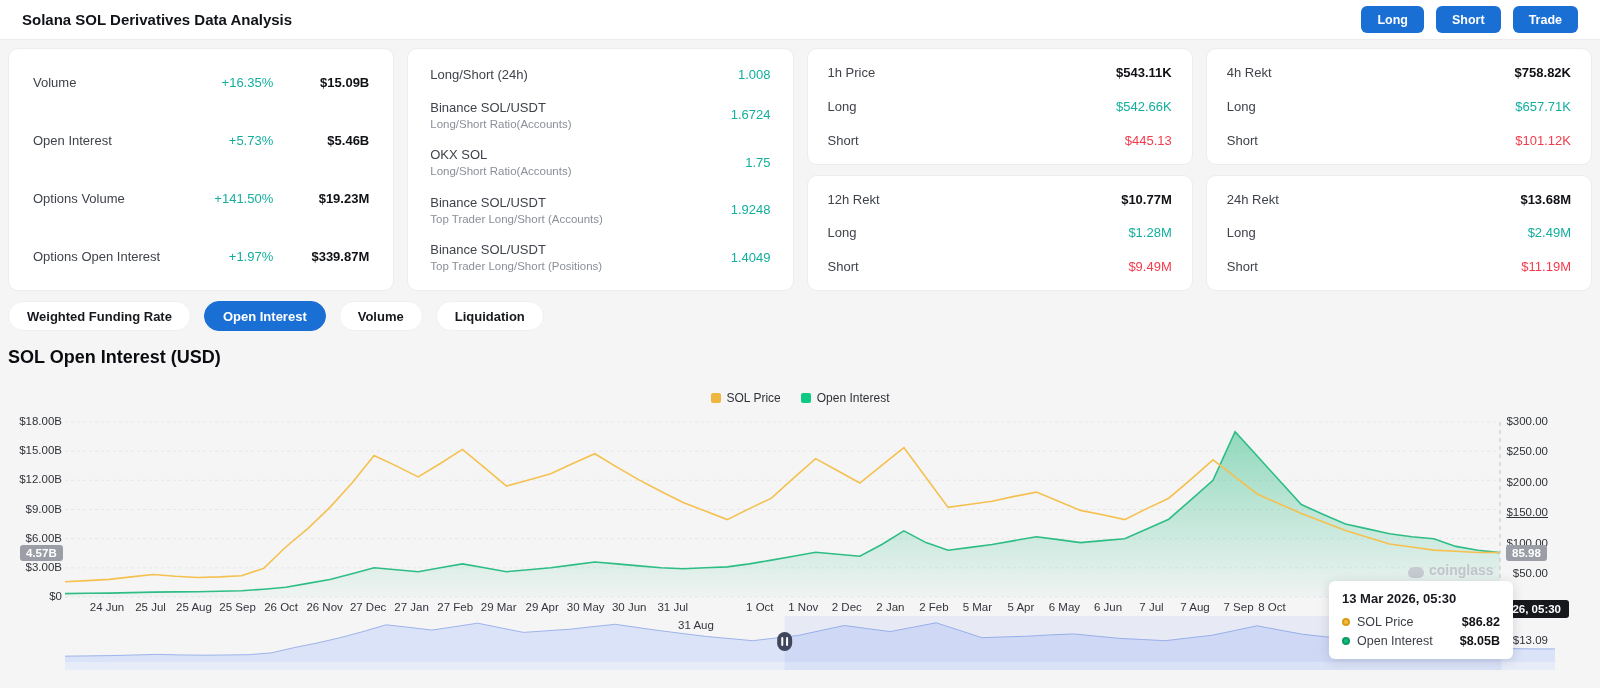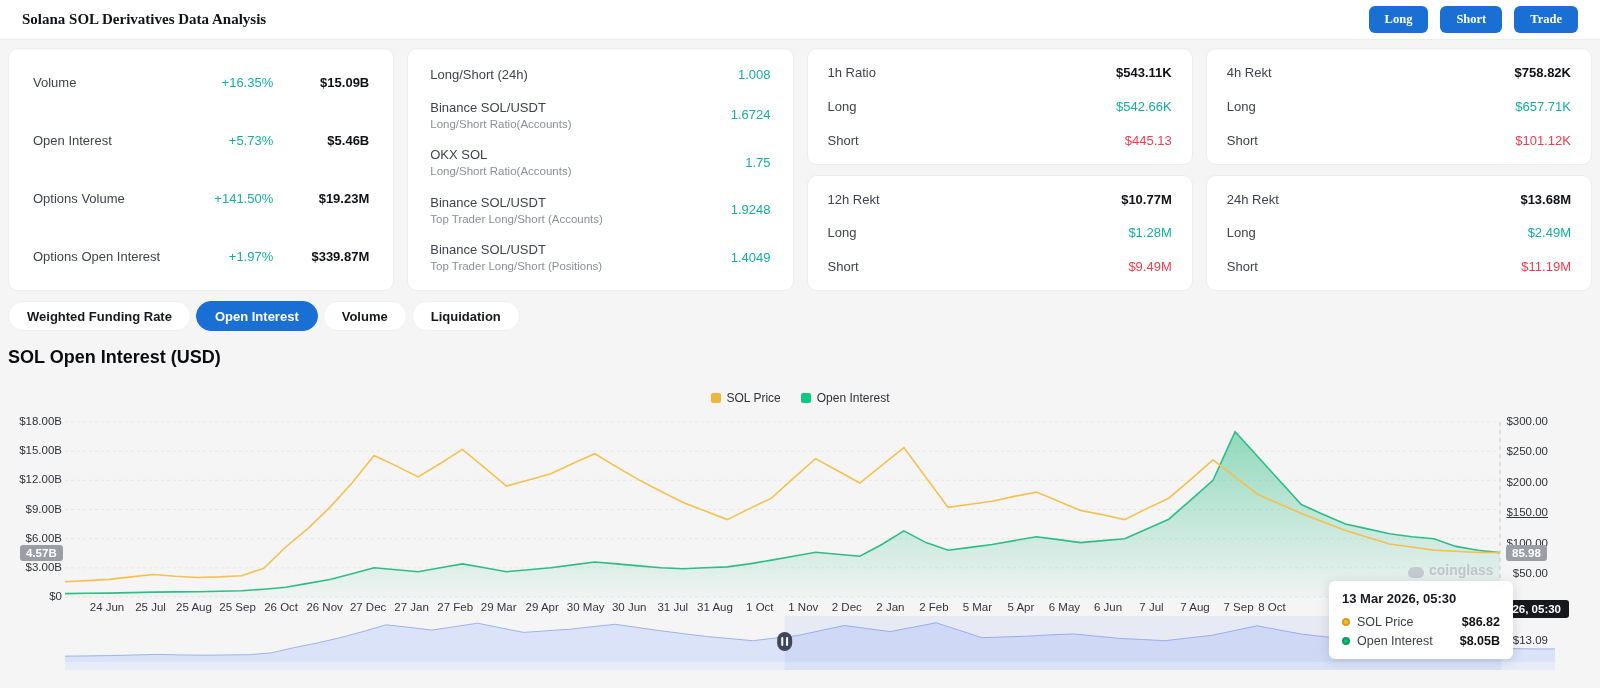--- a/index.html
+++ b/index.html
@@ -2,21 +2,21 @@
 <html><head>
 <meta charset="utf-8">
 <style>
   * { margin:0; padding:0; box-sizing:border-box; }
   html,body { width:1600px; height:688px; overflow:hidden; }
   body { font-family:"Liberation Sans", sans-serif; background:#f5f5f6; color:#1b1d22; }
   .page { position:relative; width:1600px; height:688px; overflow:hidden; }
 
   
   .hdr { height:40px; background:#fff; border-bottom:1px solid #ececee;
-         display:flex; align-items:center; justify-content:space-between; padding:16px 22px;font-family:Liberation Serif, serif; }
+         display:flex; align-items:center; justify-content:space-between; padding:16px 22px; }
   .hdr-title { font-size:15px; font-weight:700; color:#111318; }
   .hdr-actions { display:flex; gap:12px; }
   .btn-blue { background:#1a6fd4; color:#fff; border:none; border-radius:6px; height:27px;
               padding:0 16px; font-size:12.5px; font-weight:700; font-family:inherit; cursor:pointer; }
 
   
   .cards { display:grid; grid-template-columns:repeat(4,1fr); gap:13px; margin:8px; height:243px; }
   .card { background:#fff; border:1px solid #ededef; border-radius:10px; }
   .card-pad1 { padding:26px 24px; display:flex; flex-direction:column; justify-content:space-between; }
   .card-pad2 { padding:18px 22px; display:flex; flex-direction:column; justify-content:space-between; }
@@ -26,21 +26,21 @@
   .srow .lbl { flex:1; color:#3f434a; }
   .srow .lbl .sub { display:block; font-size:11.5px; color:#8a8f98; margin-top:3px; }
   .srow .chg { width:90px; text-align:right; font-weight:500; }
   .srow .val { width:96px; text-align:right; font-weight:700; color:#0f1115; }
   .srow .rval { flex:0 0 auto; font-weight:500; }
   .green { color:#13af9e !important; }
   .red { color:#f23c4d !important; }
   .dark { color:#0f1115 !important; font-weight:700 !important; }
 
   
-  .tabs { display:flex; gap:5px; margin:10px 8px 0; }
+  .tabs { display:flex; gap:13px; margin:10px 8px 0; }
   .tab { height:30px; border-radius:15px; padding:0 18px; display:flex; align-items:center;
          font-size:13px; font-weight:600; background:#fff; color:#16181d; border:1px solid #f0f0f2; cursor:pointer; }
   .tab.active { background:#1a6fd4; color:#fff; border-color:#1a6fd4; }
 
   .chart-title { margin:16px 8px 0; font-size:18px; font-weight:700; color:#0a0c10; }
 
   
   .legend { position:absolute; top:391px; left:0; width:1600px; display:flex; justify-content:center; gap:20px; }
   .legend-item { display:flex; align-items:center; gap:6px; font-size:12px; color:#2f3237; cursor:pointer; }
   .legend-swatch { width:10px; height:10px; border-radius:2px; }
@@ -126,21 +126,21 @@
           <span class="rval green">1.9248</span>
         </div>
         <div class="srow">
           <span class="lbl">Binance SOL/USDT<span class="sub">Top Trader Long/Short (Positions)</span></span>
           <span class="rval green">1.4049</span>
         </div>
       </div>
     <div class="col-stack" id="rekt-col-0">
         <div class="card">
           <div class="srow">
-            <span class="lbl">1h Ratio</span>
+            <span class="lbl">1h Price</span>
             <span class="rval dark">$543.11K</span>
           </div>
           <div class="srow">
             <span class="lbl">Long</span>
             <span class="rval green">$542.66K</span>
           </div>
           <div class="srow">
             <span class="lbl">Short</span>
             <span class="rval red">$445.13</span>
           </div>
@@ -253,21 +253,21 @@
       <div class="xtick" style="left: 281.1px;">26 Oct</div>
       <div class="xtick" style="left: 324.6px;">26 Nov</div>
       <div class="xtick" style="left: 368.1px;">27 Dec</div>
       <div class="xtick" style="left: 411.6px;">27 Jan</div>
       <div class="xtick" style="left: 455.2px;">27 Feb</div>
       <div class="xtick" style="left: 498.7px;">29 Mar</div>
       <div class="xtick" style="left: 542.2px;">29 Apr</div>
       <div class="xtick" style="left: 585.7px;">30 May</div>
       <div class="xtick" style="left: 629.2px;">30 Jun</div>
       <div class="xtick" style="left: 672.8px;">31 Jul</div>
-      <div class="xtick" style="left: 715px;">31 Aug</div>
+      <div class="xtick" style="left: 696px; margin-top: 18px;">31 Aug</div>
       <div class="xtick" style="left: 759.8px;">1 Oct</div>
       <div class="xtick" style="left: 803.3px;">1 Nov</div>
       <div class="xtick" style="left: 846.8px;">2 Dec</div>
       <div class="xtick" style="left: 890.4px;">2 Jan</div>
       <div class="xtick" style="left: 933.9px;">2 Feb</div>
       <div class="xtick" style="left: 977.4px;">5 Mar</div>
       <div class="xtick" style="left: 1020.9px;">5 Apr</div>
       <div class="xtick" style="left: 1064.4px;">6 May</div>
       <div class="xtick" style="left: 1108px;">6 Jun</div>
       <div class="xtick" style="left: 1151.5px;">7 Jul</div>

